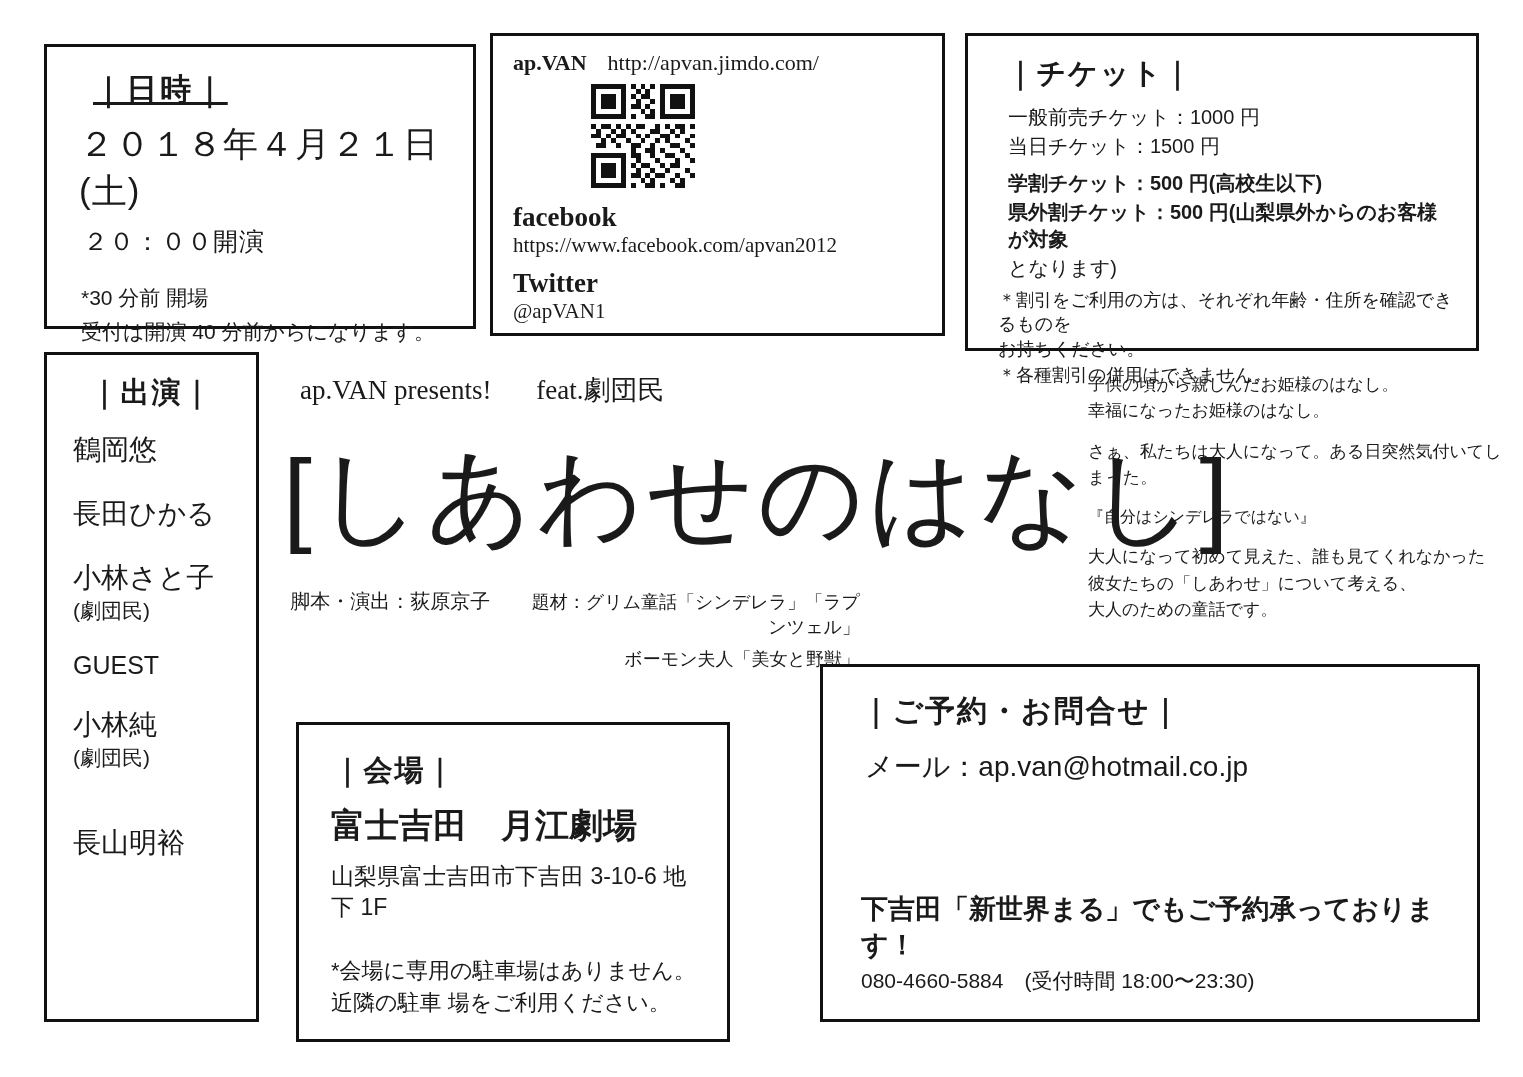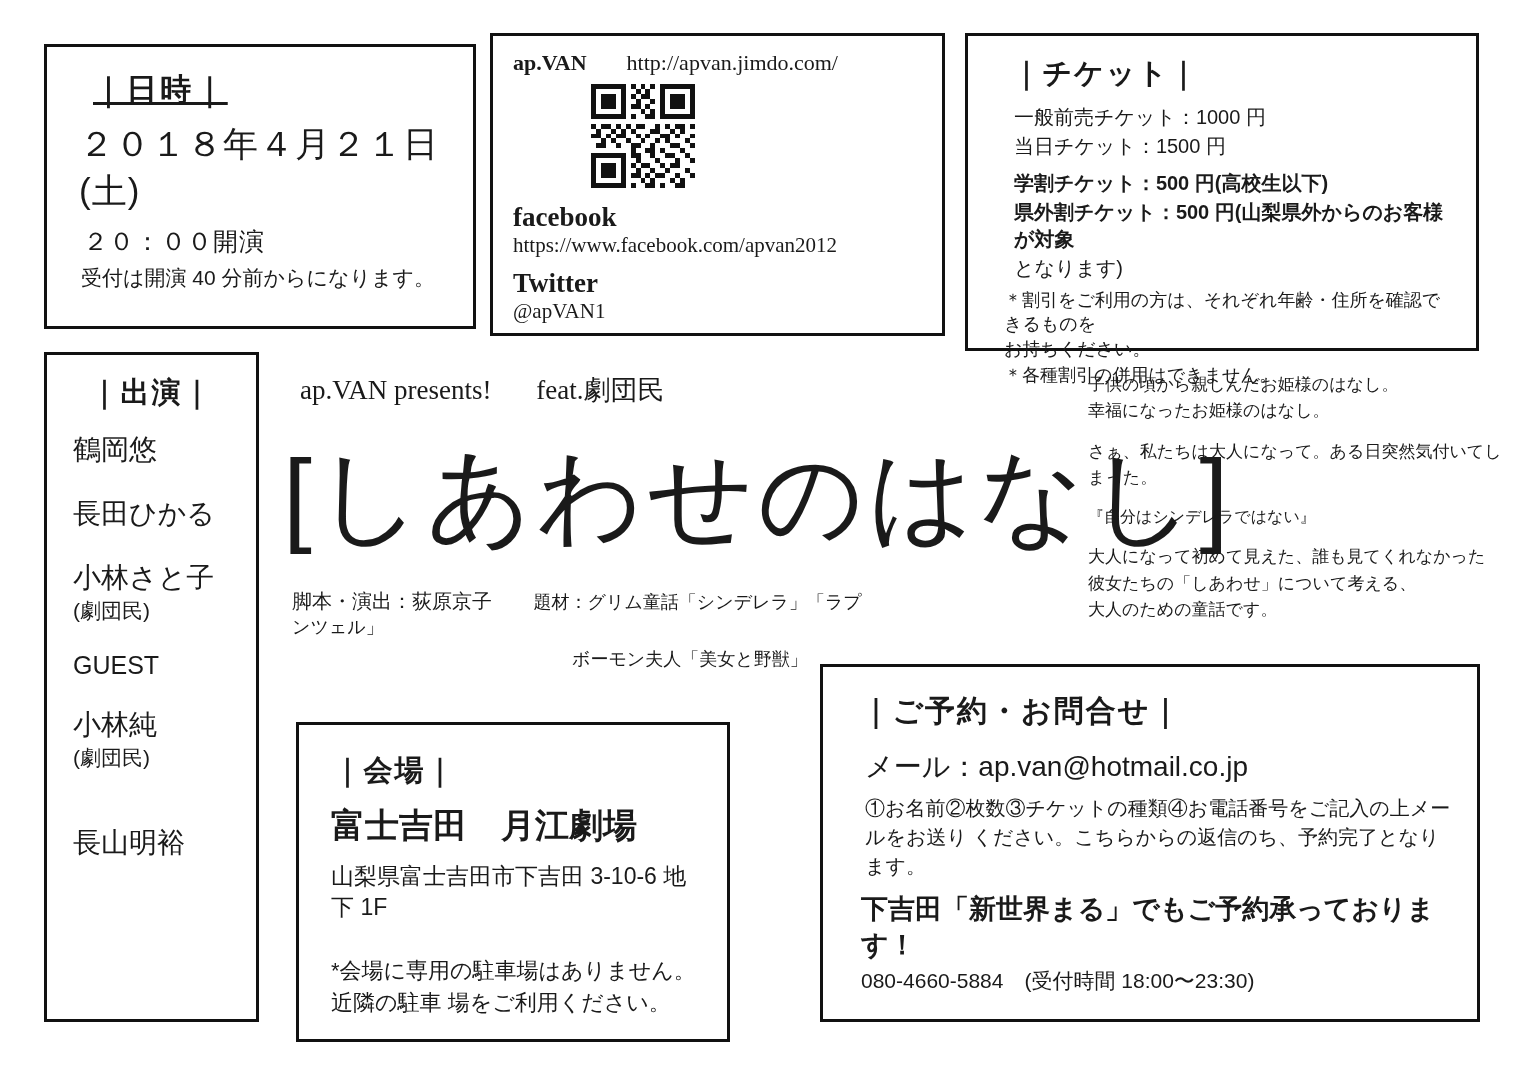--- a/index.html
+++ b/index.html
@@ -32,49 +32,49 @@
   
   #datetime-box { left: 44px; top: 44px; width: 432px; height: 285px; padding: 14px 18px; }
   #datetime-box .title { font-size: 31px; font-weight: bold; letter-spacing: 3px; margin: 8px 0 0 28px; text-decoration: underline; }
   #datetime-box .date { font-size: 35px; letter-spacing: 1px; margin: 10px 0 0 14px; }
   #datetime-box .time { font-size: 25px; letter-spacing: 1px; margin: 10px 0 0 18px; }
   #datetime-box .note1 { font-size: 21px; margin: 26px 0 0 16px; }
   #datetime-box .note2 { font-size: 21px; margin: 6px 0 0 16px; }
 
   
   #links-box { left: 490px; top: 33px; width: 455px; height: 303px; padding: 14px 20px; }
-  #links-box .row1 { display: flex; align-items: baseline; gap: 40px; font-size: 22px; }
+  #links-box .row1 { display: flex; align-items: baseline; gap: 21px; font-size: 22px; }
   #links-box .lbl { font-weight: bold; }
   #links-box .qr { margin: 8px 0 6px 78px; }
   #links-box .sect { margin-top: 10px; }
   #links-box .sect .h { font-size: 27px; font-weight: bold; }
   #links-box .sect .v { font-size: 21px; }
 
   
-  #ticket-box { left: 965px; top: 33px; width: 514px; height: 318px; padding: 12px 26px; }
+  #ticket-box { left: 965px; top: 33px; width: 514px; height: 318px; padding: 12px 20px; }
   #ticket-box .title { font-size: 29px; font-weight: bold; letter-spacing: 2px; margin: 6px 0 10px 18px; }
   #ticket-box .li { font-size: 20px; margin: 2px 0 2px 20px; }
   #ticket-box .li.b { font-weight: bold; }
   #ticket-box .li.sp { margin-top: 10px; }
   #ticket-box .cont { font-size: 20px; margin-left: 20px; }
   #ticket-box .small { font-size: 18px; margin: 6px 0 0 10px; line-height: 1.35; }
 
   
   #cast-box { left: 44px; top: 352px; width: 215px; height: 670px; padding: 10px 10px; }
   #cast-box .title { font-size: 29px; font-weight: bold; letter-spacing: 2px; text-align: center; margin: 8px 0 18px 0; }
   #cast-box .name { font-size: 28px; margin: 0 0 0 16px; }
   #cast-box .sub { font-size: 21px; margin: 0 0 0 16px; }
   #cast-box .gap { height: 26px; }
   #cast-box .guest { font-size: 25px; margin: 0 0 0 16px; }
 
   
   #presents { left: 300px; top: 372px; font-size: 27px; }
   #presents .t2 { margin-left: 38px; }
   #show-title { left: 283px; top: 428px; width: 760px; font-size: 104px; letter-spacing: 4px; white-space: nowrap; }
-  #credits { left: 292px; top: 588px; width: 580px; }
+  #credits { left: 280px; top: 588px; width: 580px; text-align: right; }
   #credits .l1 { font-size: 20px; }
   #credits .l1 .c2 { margin-left: 36px; font-size: 18px; }
   #credits .l2 { font-size: 18px; margin: 8px 0 0 280px; }
 
   
   #synopsis { left: 1088px; top: 372px; width: 420px; font-size: 17px; line-height: 1.55; }
   #synopsis p { margin: 0 0 14px 0; }
   #synopsis .quote { font-size: 16px; }
 
   
@@ -93,20 +93,21 @@
   #contact-box .tel { font-size: 21px; margin: 4px 0 0 18px; }
   #contact-box .bottom { position: absolute; left: 20px; bottom: 24px; }
 </style>
 </head>
 <body>
 
 <div class="box" id="datetime-box">
   <div class="title">｜日時｜</div>
   <div class="date">２０１８年４月２１日(土)</div>
   <div class="time">２０：００開演</div>
+  <div class="note1">*30 分前  開場</div>
   <div class="note2">受付は開演 40 分前からになります。</div>
 </div>
 
 <div class="box serif" id="links-box">
   <div class="row1">
     <span class="lbl">ap.VAN</span>
     <span>http://apvan.jimdo.com/</span>
   </div>
   <div class="qr">
     <svg width="104" height="104" viewBox="0 0 21 21" shape-rendering="crispEdges">
@@ -290,21 +291,17 @@
   <div class="addr">山梨県富士吉田市下吉田 3-10-6 地下 1F</div>
   <div class="note">
     <span>*会場に専用の駐車場はありません。近隣の駐車</span>
     <span>場をご利用ください。</span>
   </div>
 </div>
 
 <div class="box" id="contact-box">
   <div class="title">｜ご予約・お問合せ｜</div>
   <div class="mail">メール：ap.van@hotmail.co.jp</div>
-  <div class="howto">
-    <span>①お名前②枚数③チケットの種類④お電話番号をご記入の上メールをお送り</span>
-    <span>ください。こちらからの返信のち、予約完了となります。</span>
-  </div>
   <div class="bottom">
     <div class="shop">下吉田「新世界まる」でもご予約承っております！</div>
     <div class="tel">080-4660-5884　(受付時間 18:00〜23:30)</div>
   </div>
 </div>
 
 </body></html>

